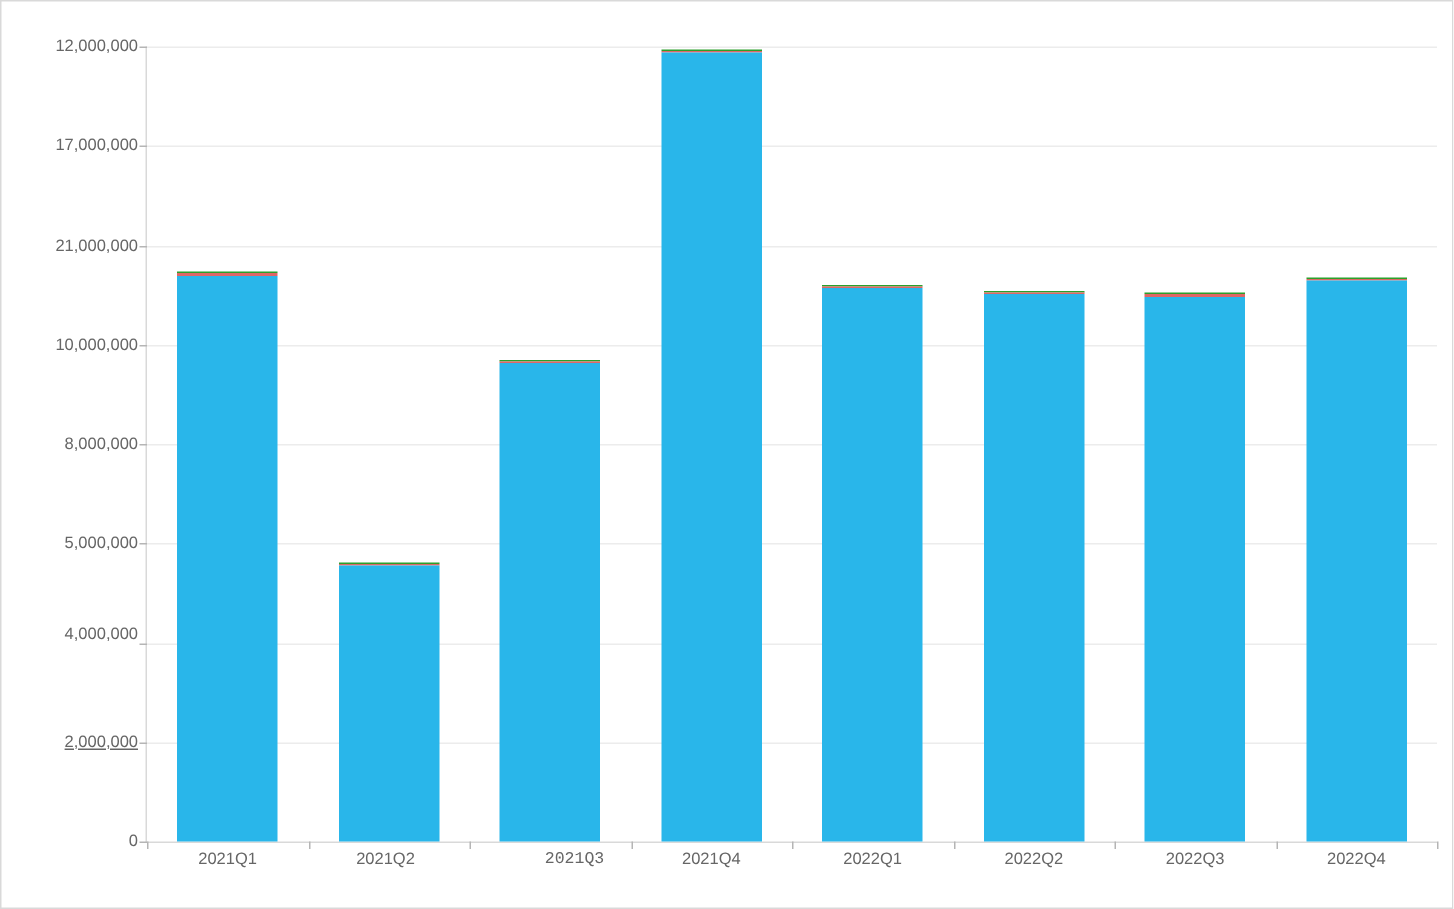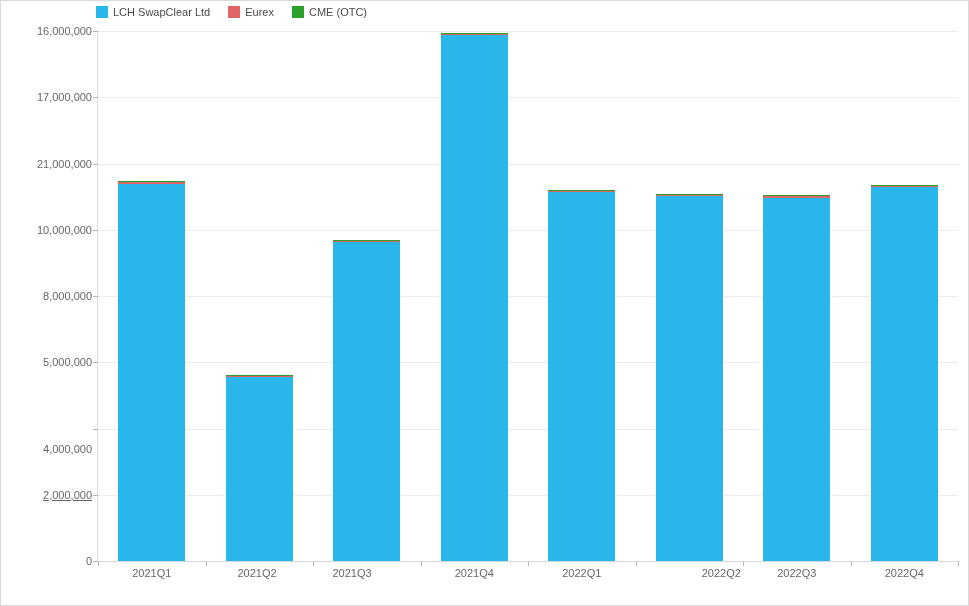--- a/index.html
+++ b/index.html
@@ -88,77 +88,63 @@
   }
   .seg {
     width: 100%;
   }
 </style>
 </head>
 <body>
 
 <div class="chart-frame">
 
-  <div class="legend">
-      <div class="legend-item">
-        <span class="swatch" style="background: rgb(41, 182, 234);"></span>
-        <span>LCH SwapClear Ltd</span>
-      </div>
-      <div class="legend-item">
-        <span class="swatch" style="background: rgb(224, 102, 102);"></span>
-        <span>Eurex</span>
-      </div>
-      <div class="legend-item">
-        <span class="swatch" style="background: rgb(43, 160, 43);"></span>
-        <span>CME (OTC)</span>
-      </div>
-    </div>
 
   <div class="plot">
       <div class="y-tick-mark" style="top: 530px;"></div>
       <div class="y-tick-label" style="top: 530px;">0</div>
       <div class="gridline" style="top: 463.75px;"></div>
       <div class="y-tick-mark" style="top: 463.75px;"></div>
       <div class="y-tick-label" style="top: 463.75px; text-decoration: underline;">2,000,000</div>
       <div class="gridline" style="top: 397.5px;"></div>
       <div class="y-tick-mark" style="top: 397.5px;"></div>
-      <div class="y-tick-label" style="top: 418px;">4,000,000</div>
+      <div class="y-tick-label" style="top: 392px;">4,000,000</div>
       <div class="gridline" style="top: 331.25px;"></div>
       <div class="y-tick-mark" style="top: 331.25px;"></div>
       <div class="y-tick-label" style="top: 331.25px;">5,000,000</div>
       <div class="gridline" style="top: 265px;"></div>
       <div class="y-tick-mark" style="top: 265px;"></div>
       <div class="y-tick-label" style="top: 265px;">8,000,000</div>
       <div class="gridline" style="top: 198.75px;"></div>
       <div class="y-tick-mark" style="top: 198.75px;"></div>
       <div class="y-tick-label" style="top: 198.75px;">10,000,000</div>
       <div class="gridline" style="top: 132.5px;"></div>
       <div class="y-tick-mark" style="top: 132.5px;"></div>
       <div class="y-tick-label" style="top: 132.5px;">21,000,000</div>
       <div class="gridline" style="top: 66.25px;"></div>
       <div class="y-tick-mark" style="top: 66.25px;"></div>
       <div class="y-tick-label" style="top: 66.25px;">17,000,000</div>
       <div class="gridline" style="top: 0px;"></div>
       <div class="y-tick-mark" style="top: 0px;"></div>
-      <div class="y-tick-label" style="top: 0px;">16,000,000</div>
+      <div class="y-tick-label" style="top: 0px;">12,000,000</div>
       <div class="x-sep" style="left: 0px;"></div>
       <div class="x-sep" style="left: 107.5px;"></div>
       <div class="x-sep" style="left: 215px;"></div>
       <div class="x-sep" style="left: 322.5px;"></div>
       <div class="x-sep" style="left: 430px;"></div>
       <div class="x-sep" style="left: 537.5px;"></div>
       <div class="x-sep" style="left: 645px;"></div>
       <div class="x-sep" style="left: 752.5px;"></div>
       <div class="x-sep" style="left: 860px;"></div>
       <div class="x-tick-label" style="left: 53.75px;">2021Q1</div>
       <div class="x-tick-label" style="left: 159px;">2021Q2</div>
-      <div class="x-tick-label" style="left: 254px;">2021Q3</div>
+      <div class="x-tick-label" style="left: 285px; font-family: Liberation Mono, monospace;">2021Q3</div>
       <div class="x-tick-label" style="left: 376.25px;">2021Q4</div>
       <div class="x-tick-label" style="left: 483.75px;">2022Q1</div>
-      <div class="x-tick-label" style="left: 591.25px; margin-left: 32px;">2022Q2</div>
+      <div class="x-tick-label" style="left: 591.25px;">2022Q2</div>
       <div class="x-tick-label" style="left: 698.75px;">2022Q3</div>
       <div class="x-tick-label" style="left: 806.25px;">2022Q4</div>
       <div class="bar-stack" style="left: 20.425px; width: 66.65px;">
         <div class="seg" style="height: 1px; background: rgb(43, 160, 43);"></div>
         <div class="seg" style="height: 1.65625px; background: rgb(224, 102, 102);"></div>
         <div class="seg" style="height: 376.962px; background: rgb(41, 182, 234);"></div>
       </div>
       <div class="bar-stack" style="left: 127.925px; width: 66.65px;">
         <div class="seg" style="height: 1px; background: rgb(43, 160, 43);"></div>
         <div class="seg" style="height: 1px; background: rgb(224, 102, 102);"></div>

